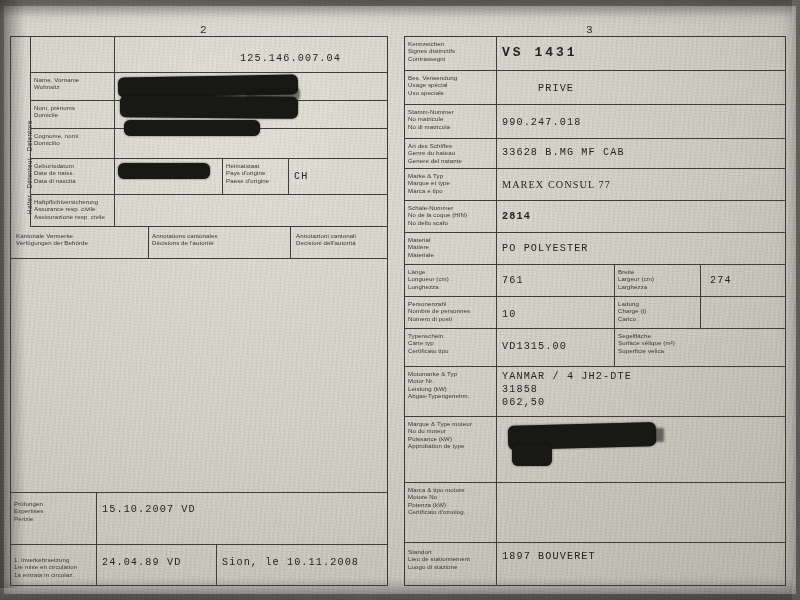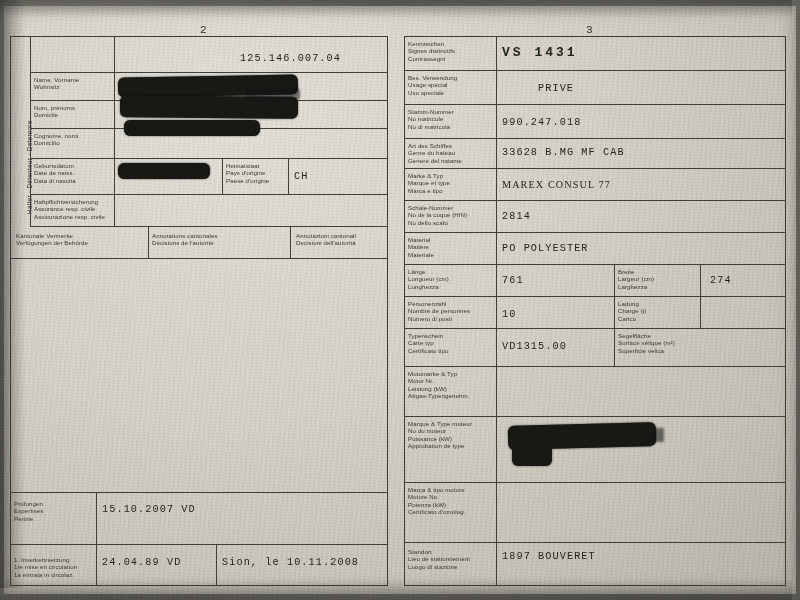--- a/index.html
+++ b/index.html
@@ -238,21 +238,21 @@
   <div class="val" style="left:502px; top:146px;">33628 B.MG MF CAB</div>
 
   <div class="lbl" style="left:408px; top:172px;">Marke &amp; Typ
 Marque et type
 Marca e tipo</div>
   <div class="val" style="left:502px; top:178px;font-family:Liberation Serif, serif;">MAREX CONSUL 77</div>
 
   <div class="lbl" style="left:408px; top:204px;">Schale-Nummer
 No de la coque        (HIN)
 No dello scafo</div>
-  <div class="val" style="left:502px; top:210px;">2814</div>
+  <div class="val" style="left:502px; top:210px;font-weight:bold;">2814</div>
 
   <div class="lbl" style="left:408px; top:236px;">Material
 Matière
 Materiale</div>
   <div class="val" style="left:502px; top:242px;">PO    POLYESTER</div>
 
   <div class="lbl" style="left:408px; top:268px;">Länge
 Longueur                  (cm)
 Lunghezza</div>
   <div class="val" style="left:502px; top:274px;">761</div>
@@ -276,20 +276,23 @@
   <div class="val" style="left:502px; top:340px;">VD1315.00</div>
   <div class="lbl" style="left:618px; top:332px;">Segelfläche
 Surface vélique (m²)
 Superficie velica</div>
   <div class="val" style="left:710px; top:340px;"></div>
 
   <div class="lbl" style="left:408px; top:370px;">Motomarke &amp; Typ
 Motor Nr.
 Leistung                   (kW)
 Abgas-Typengenehm.</div>
+  <div class="val" style="left:502px; top:370px;">YANMAR / 4 JH2-DTE
+31858
+062,50</div>
 
   <div class="lbl" style="left:408px; top:420px;">Marque &amp; Type moteur
 No du moteur
 Puissance                  (kW)
 Approbation de type</div>
   <div class="val" style="left:502px; top:420px;"></div>
 
   <div class="lbl" style="left:408px; top:486px;">Marca &amp; tipo motore
 Motore No
 Potenza                    (kW)

